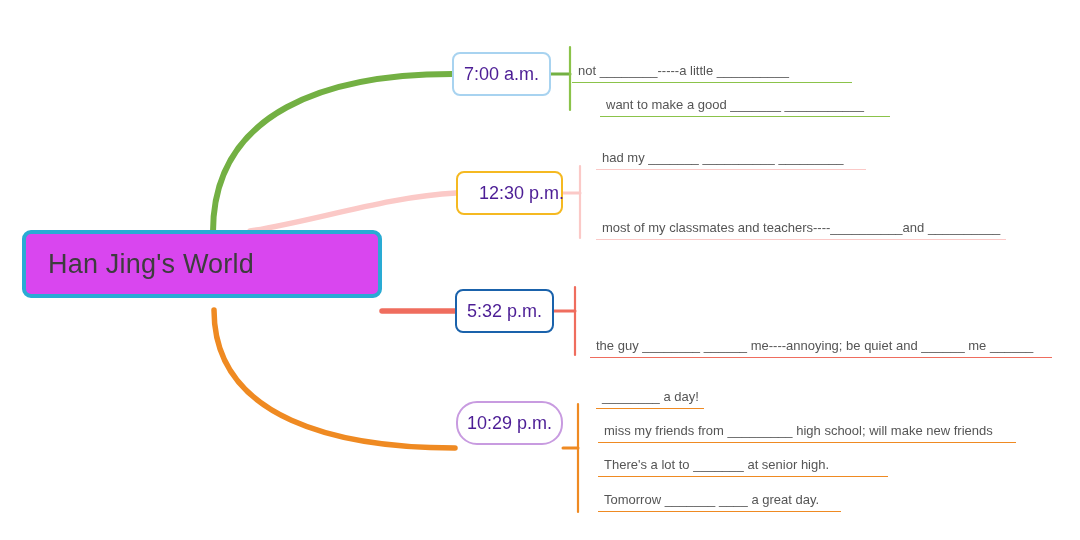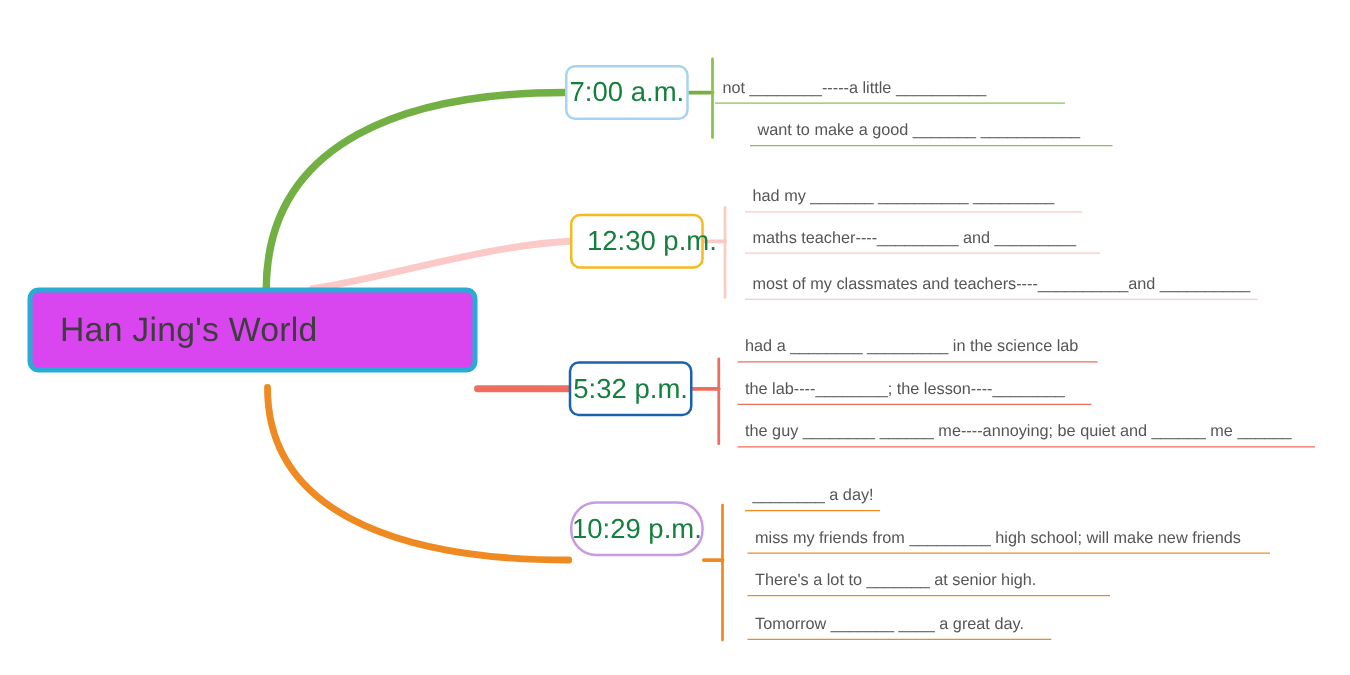--- a/index.html
+++ b/index.html
@@ -58,22 +58,22 @@
     border-radius: 8px;
     border-width: 2.5px;
     border-style: solid;
     display: flex;
     align-items: center;
     justify-content: center;
     z-index: 5;
     height: 44px;
   }
   .time-node .time-label {
-    font-size: 22px;
-    color: #15803d;
+    font-size: 18px;
+    color: #4c1d95;
     white-space: nowrap;
   }
 
   
   .leaf {
     position: absolute;
     z-index: 4;
     box-sizing: border-box;
     padding: 0 0 3px 6px;
     border-bottom-width: 1.6px;
@@ -130,37 +130,28 @@
     <span class="leaf-text">want to make a good _______ ___________</span>
   </div>
 
   <div class="time-node" style="left:456px; top:171px; width:107px; border-color:#f5b921;padding-left:24px;">
     <span class="time-label">12:30 p.m.</span>
   </div>
 
   <div class="leaf" style="left:596px; top:148px; width:270px; border-bottom-color:#fbc9c7;">
     <span class="leaf-text">had my _______ __________ _________</span>
   </div>
-  <div class="leaf" style="left:596px; top:181px; width:284px; border-bottom-color:#fbc9c7;">
-    <span class="leaf-text">maths teacher----_________ and _________</span>
-  </div>
   <div class="leaf" style="left:596px; top:218px; width:410px; border-bottom-color:#fbc9c7;">
     <span class="leaf-text">most of my classmates and teachers----__________and __________</span>
   </div>
 
   <div class="time-node" style="left:455px; top:289px; width:99px; border-color:#1a62ab;">
     <span class="time-label">5:32 p.m.</span>
   </div>
 
-  <div class="leaf" style="left:590px; top:268px; width:288px; border-bottom-color:#ef6d5e;">
-    <span class="leaf-text">had a ________ _________ in the science lab</span>
-  </div>
-  <div class="leaf" style="left:590px; top:302px; width:283px; border-bottom-color:#ef6d5e;">
-    <span class="leaf-text">the lab----________; the lesson----________</span>
-  </div>
   <div class="leaf" style="left:590px; top:336px; width:462px; border-bottom-color:#ef6d5e;">
     <span class="leaf-text">the guy ________ ______ me----annoying; be quiet and ______ me ______</span>
   </div>
 
   <div class="time-node" style="left:456px; top:401px; width:107px; border-color:#c89be0;border-radius:21px;">
     <span class="time-label">10:29 p.m.</span>
   </div>
 
   <div class="leaf" style="left:596px; top:387px; width:108px; border-bottom-color:#ef8a22;">
     <span class="leaf-text">________ a day!</span>

